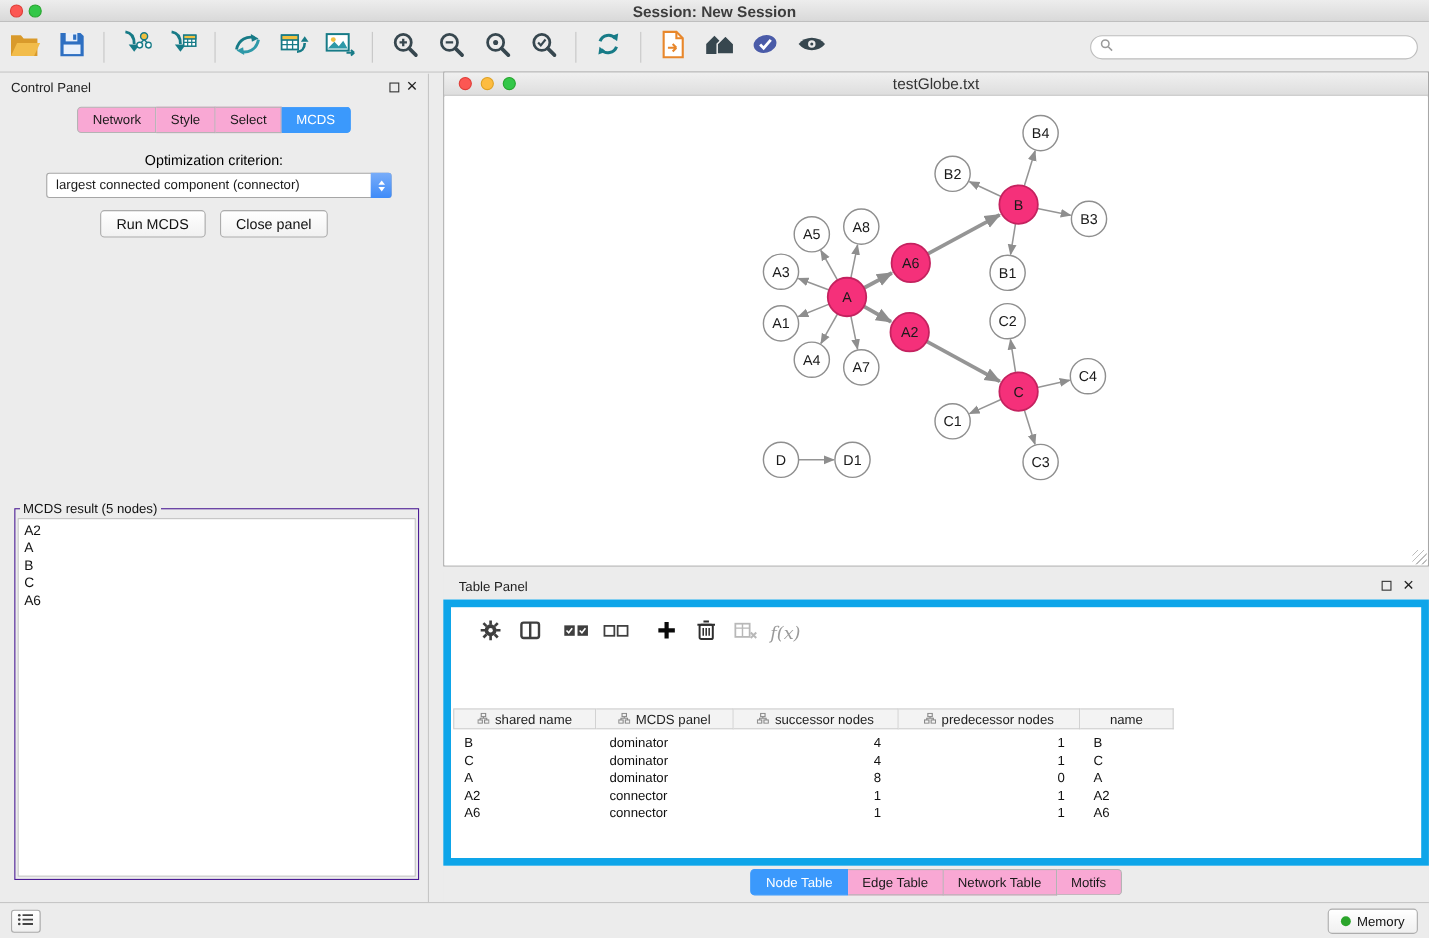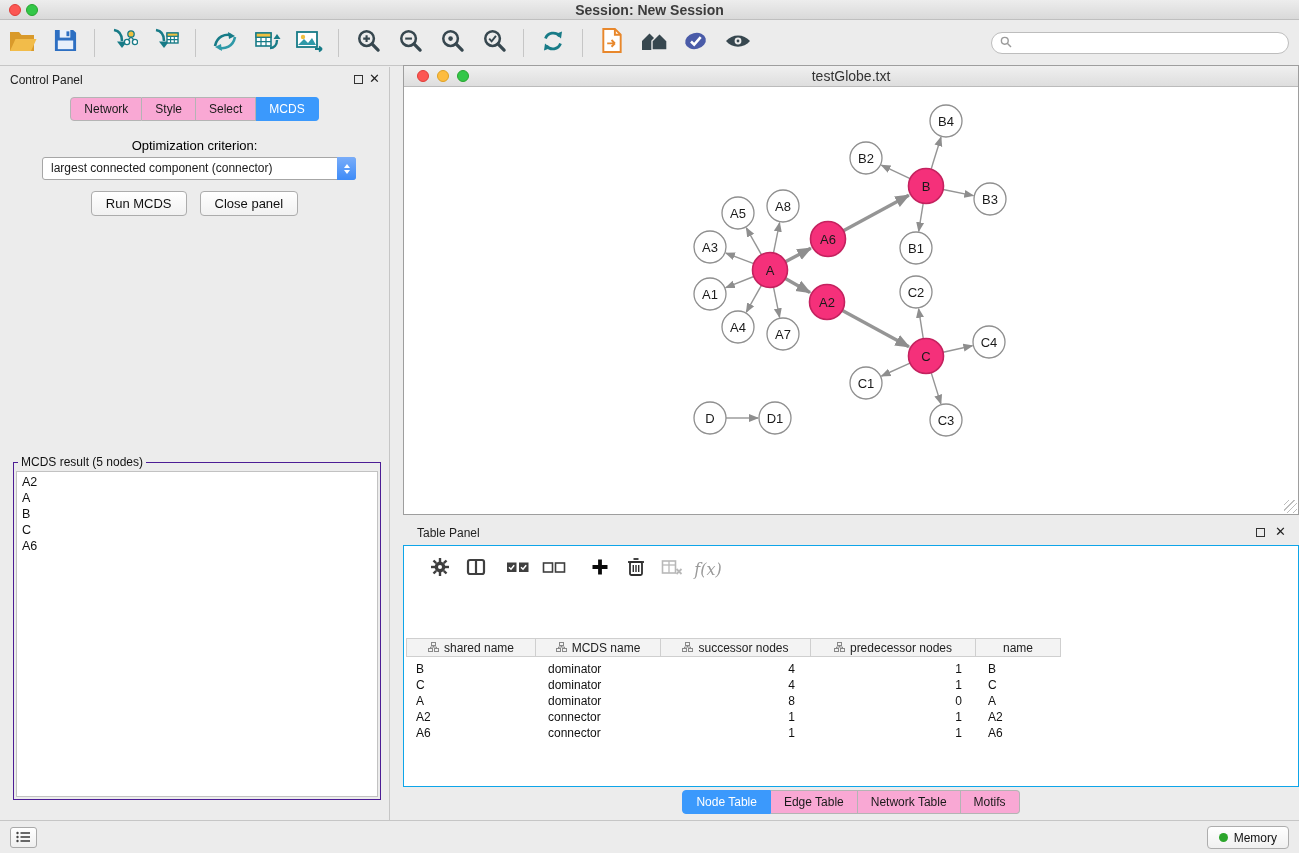--- a/index.html
+++ b/index.html
@@ -65,21 +65,21 @@
   .net-titlebar { position:relative; height:21px;
     background:linear-gradient(#F0F0F0,#DEDEDE); border-bottom:1px solid #BBB; }
   .net-title { text-align:center; font-size:14px; line-height:21px; color:#333; }
   .net-tl { top:4px; }
   .net-canvas { position:absolute; top:22px; left:0; right:0; bottom:0; background:#fff; overflow:hidden; }
   .net-canvas svg { display:block; }
   .resize-grip { position:absolute; right:1px; bottom:1px; width:13px; height:13px;
     background:repeating-linear-gradient(135deg, transparent 0 3px, #BDBDBD 3px 4px); }
   
   .table-panel { position:absolute; left:403px; top:520px; width:896px; bottom:33px; background:#ECECEC; }
-  .tp-body { position:absolute; top:25px; left:0; right:0; bottom:33px; background:#fff; border:1px solid #0ea5e9; }
+  .tp-body { position:absolute; top:25px; left:0; right:0; bottom:33px; background:#fff; border:7px solid #0ea5e9; }
   .tp-toolbar { height:46px; display:flex; align-items:center; padding-left:18px; }
   .tp-tool { width:36px; height:34px; display:flex; align-items:center; justify-content:center; flex:0 0 auto; }
   .fx { font-family:"DejaVu Serif",serif; font-style:italic; font-size:16px; color:#9A9A9A; }
   .data-table { margin-left:2px;margin-top:46px; }
   .thead { display:flex; }
   .hcell { background:#F3F3F3; border:1px solid #CFCFCF; border-left:none; height:19px;
     display:flex; align-items:center; justify-content:center; gap:5px; font-size:12px; color:#222; }
   .hcell:first-child { border-left:1px solid #CFCFCF; }
   .w0{width:130px} .w1{width:125px} .w2{width:150px} .w3{width:165px} .w4{width:85px}
   .tbody { padding-top:4px; }
@@ -491,21 +491,21 @@
               </svg></span>
           <span>shared name</span>
         </div>
         <div class="hcell w1">
           <span><svg width="11" height="10" viewBox="0 0 11 10">
                 <rect x="3.5" y="0.5" width="4" height="3" fill="none" stroke="#888"></rect>
                 <rect x="0.5" y="6.5" width="4" height="3" fill="none" stroke="#888"></rect>
                 <rect x="6.5" y="6.5" width="4" height="3" fill="none" stroke="#888"></rect>
                 <path d="M5.5 3.5 v1.5 M2.5 6.5 v-1.5 h6 v1.5" stroke="#888" fill="none"></path>
               </svg></span>
-          <span>MCDS name</span>
+          <span>MCDS panel</span>
         </div>
         <div class="hcell w2">
           <span><svg width="11" height="10" viewBox="0 0 11 10">
                 <rect x="3.5" y="0.5" width="4" height="3" fill="none" stroke="#888"></rect>
                 <rect x="0.5" y="6.5" width="4" height="3" fill="none" stroke="#888"></rect>
                 <rect x="6.5" y="6.5" width="4" height="3" fill="none" stroke="#888"></rect>
                 <path d="M5.5 3.5 v1.5 M2.5 6.5 v-1.5 h6 v1.5" stroke="#888" fill="none"></path>
               </svg></span>
           <span>successor nodes</span>
         </div>

